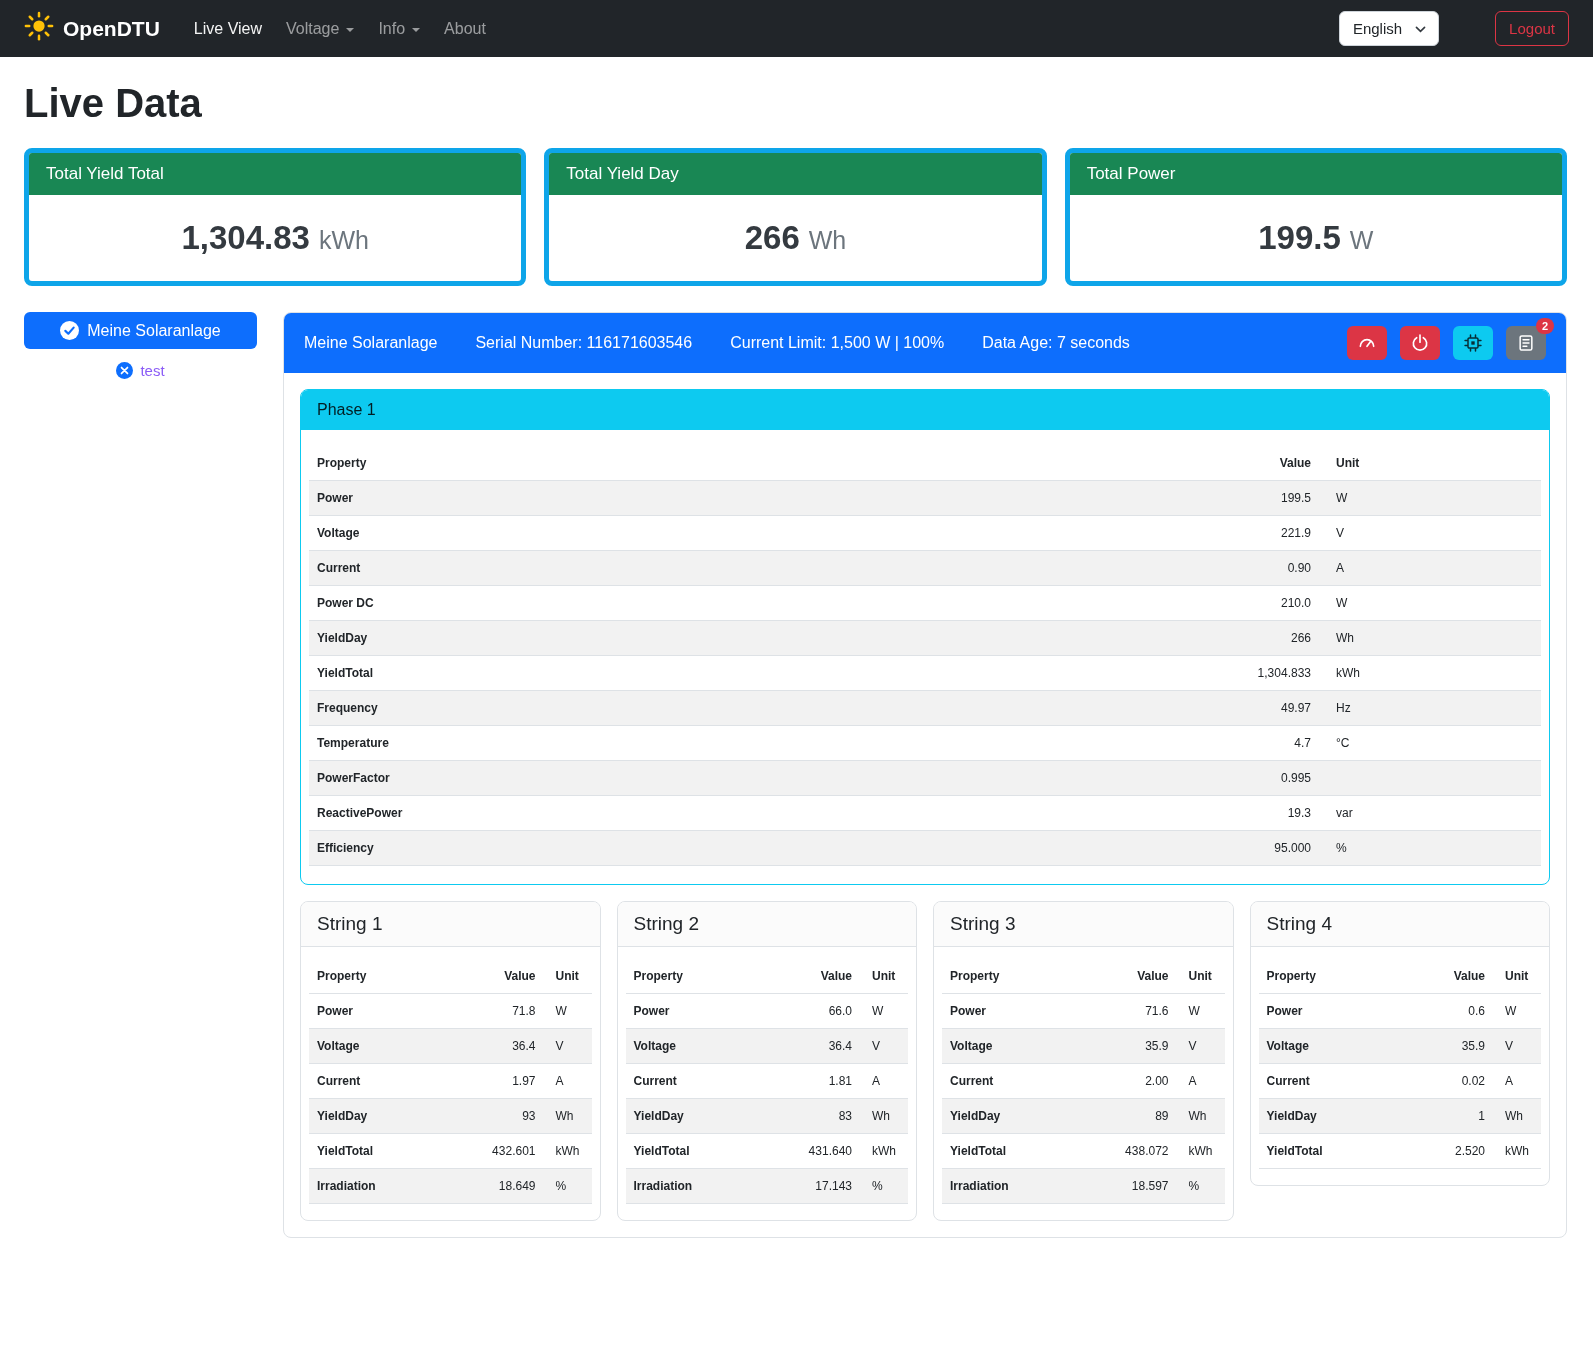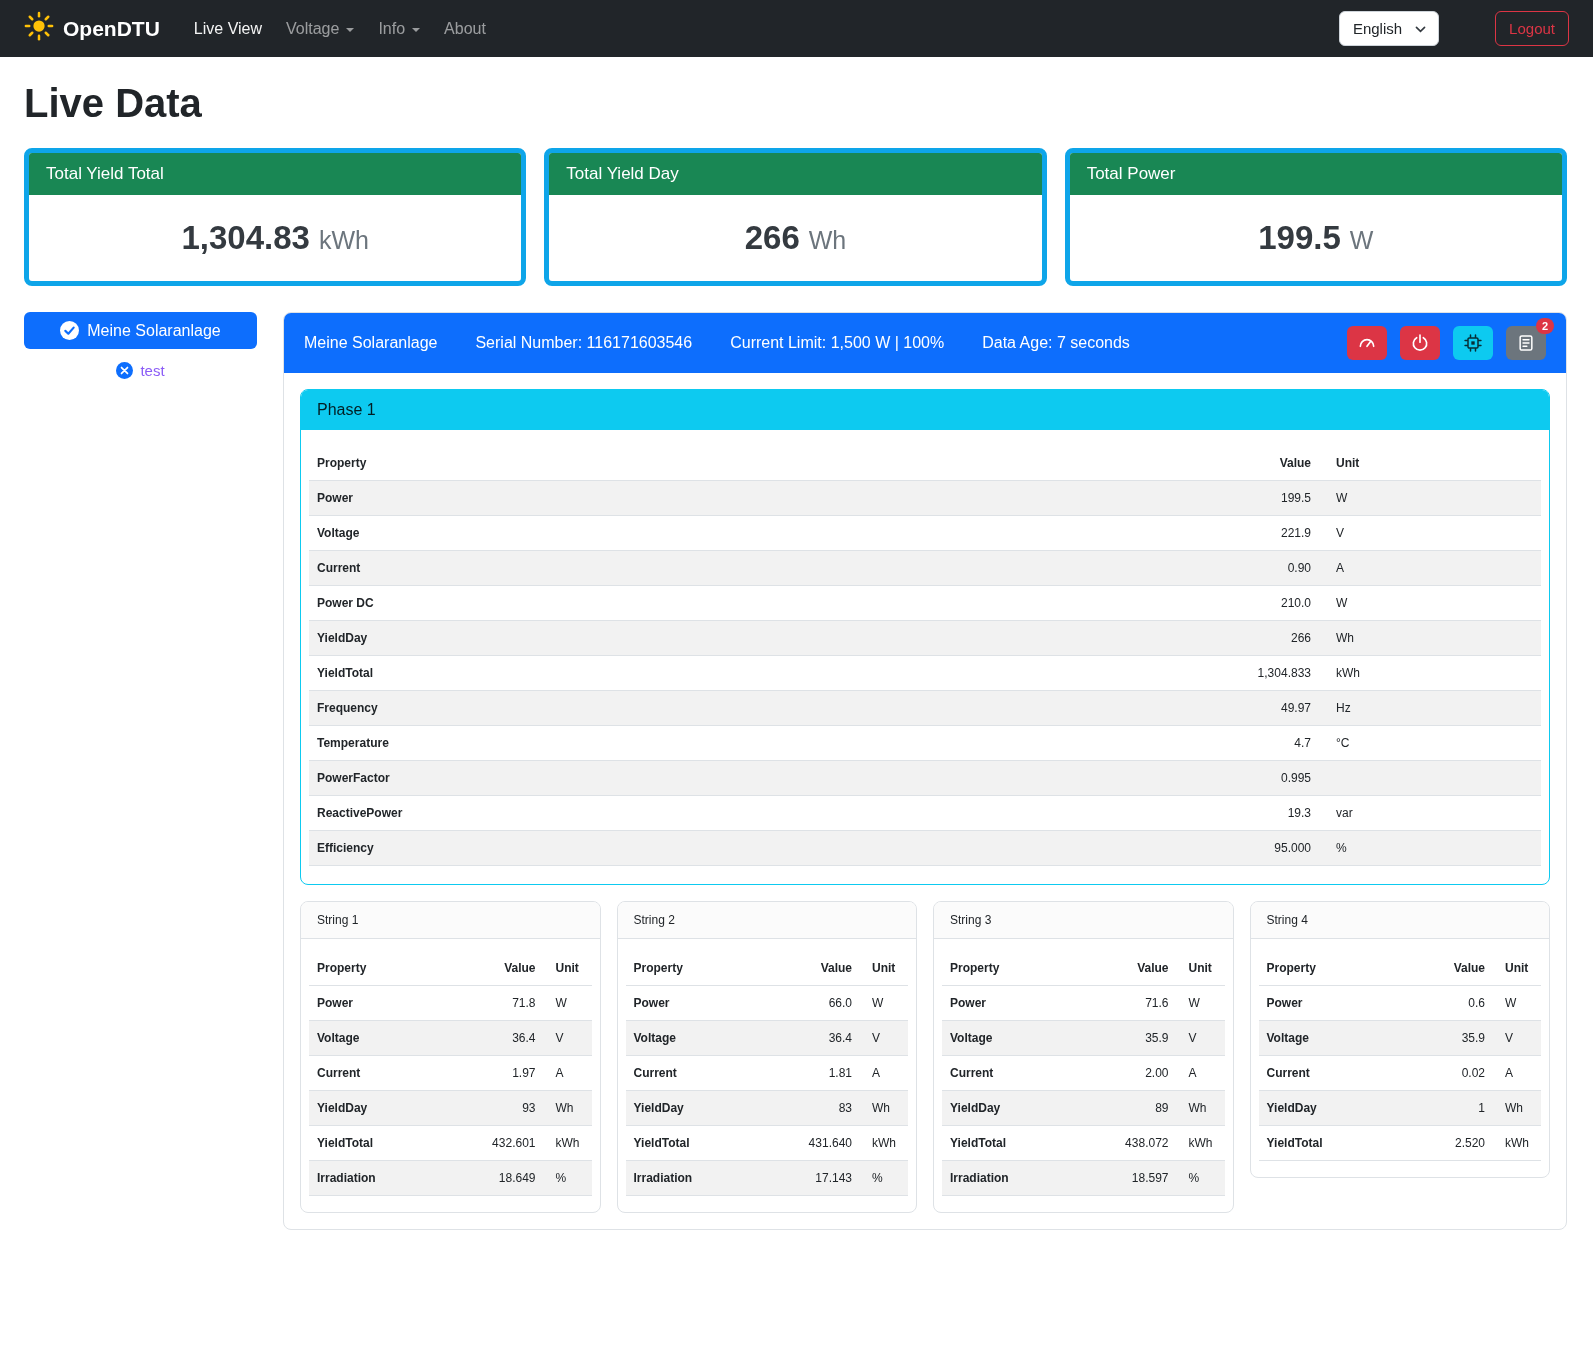--- a/index.html
+++ b/index.html
@@ -140,21 +140,21 @@
   .data-table .prop { font-weight: 700; }
   .data-table .val { text-align: right; }
   .phase-table .unit { width: 222px; padding-left: 17px; }
   .phase-table tbody tr:nth-child(odd) { background: #f2f2f2; }
   .string-table tbody tr:nth-child(even) { background: #f2f2f2; }
   .string-table .unit { width: 48px; padding-left: 12px; }
 
   
   .strings-row { display: grid; grid-template-columns: repeat(4, 1fr); gap: 16px; align-items: start; }
   .string-card { border: 1px solid #dee2e6; border-radius: 8px; overflow: hidden; background: #fff; }
-  .string-header { background: #fbfbfb; border-bottom: 1px solid #dee2e6; font-size: 12px; padding: 11px 16px; color: #212529; }
+  .string-header { background: #fbfbfb; border-bottom: 1px solid #dee2e6; font-size: 19px; padding: 11px 16px; color: #212529; }
   .string-body { padding: 12px 8px 16px; }
 </style>
 </head>
 <body>
 
 <nav class="navbar">
   <div class="nav-left">
     <div class="brand">
       <span>
         <svg width="30" height="30" viewBox="0 0 24 24">

